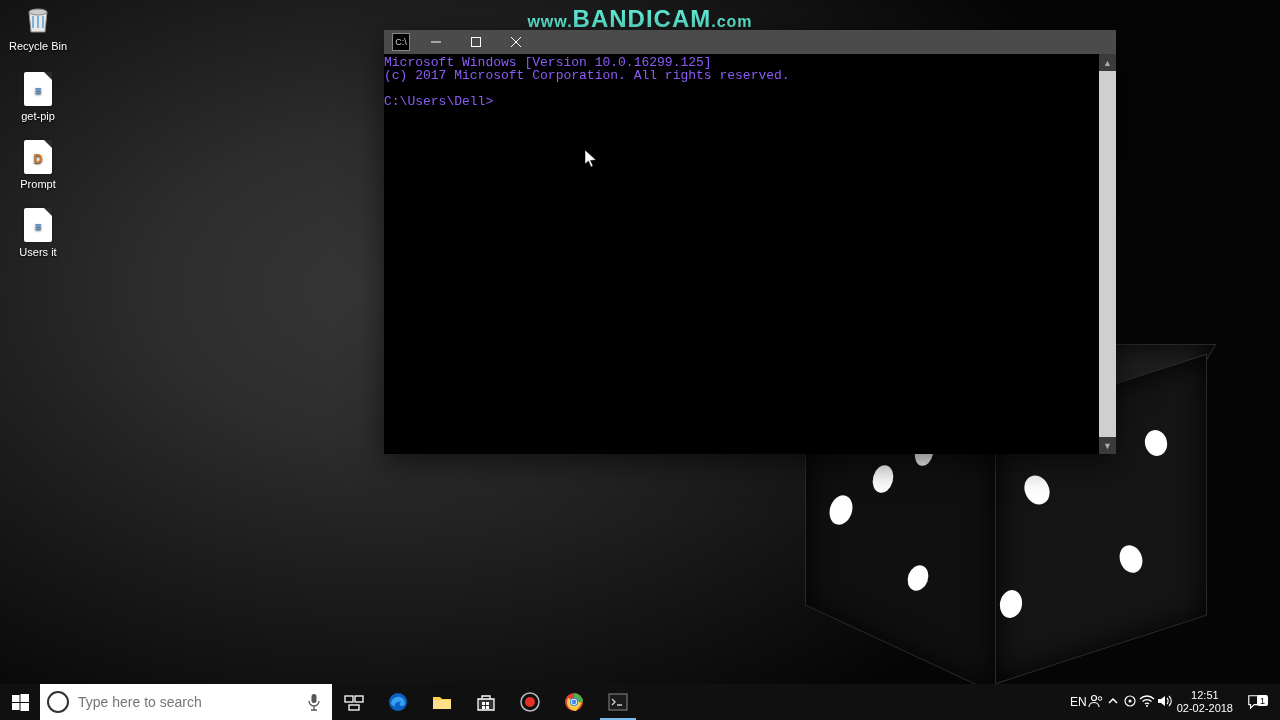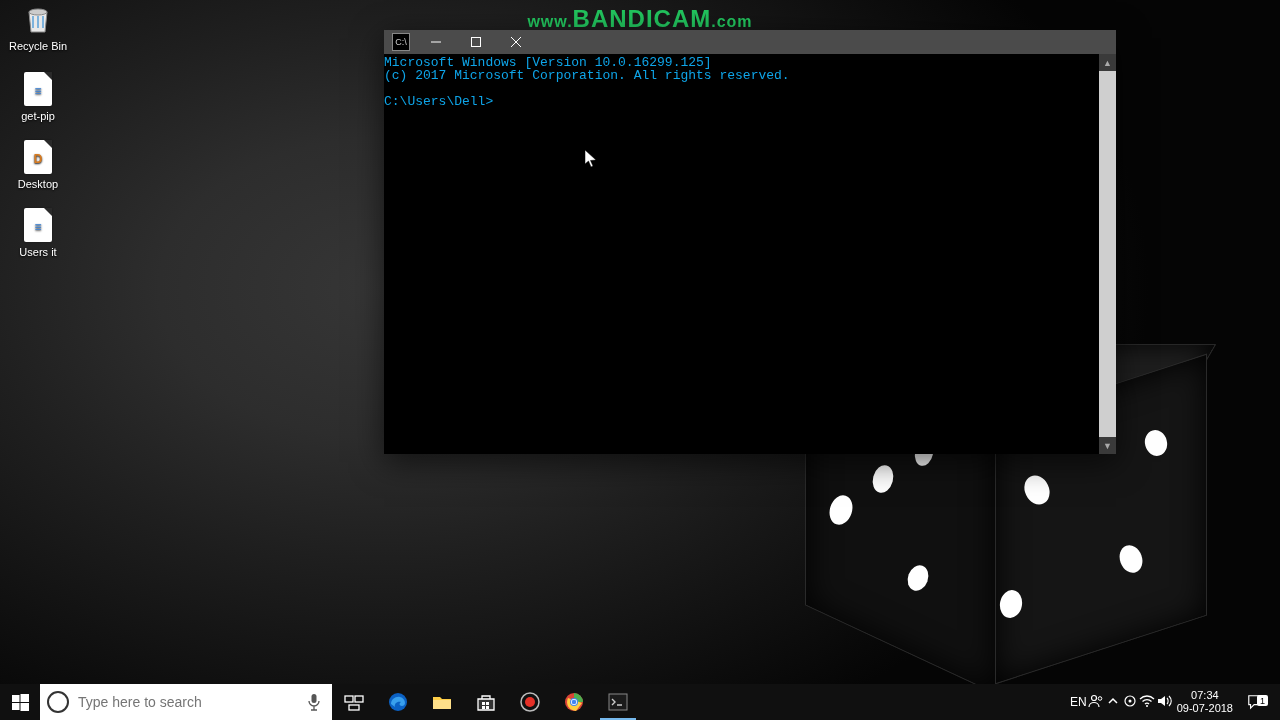--- a/index.html
+++ b/index.html
@@ -5,38 +5,38 @@
 html,body{margin:0;padding:0;width:1280px;height:720px;overflow:hidden;font-family:"Segoe UI",Tahoma,sans-serif;background:#000;user-select:none}
 
 .desktop{position:absolute;inset:0;background:radial-gradient(ellipse 900px 600px at 30% 40%,#363636 0%,#2d2d2d 25%,#1f1f1f 45%,#121212 65%,#050505 85%);}
 .cube{position:absolute;right:60px;bottom:40px;width:450px;height:380px}
 .cube .face{position:absolute;background:#161616;border:1px solid #2a2a2a;box-shadow:inset 0 0 30px #000}
 .cube .top{width:300px;height:150px;transform:skewX(-30deg) scaleY(.55);left:120px;top:10px;background:#1e1e1e}
 .cube .left{width:190px;height:260px;left:35px;top:88px;transform:skewY(25deg);background:#101010}
 .cube .right{width:210px;height:260px;left:225px;top:88px;transform:skewY(-18deg);background:#151515}
 .pip{position:absolute;background:#fff;border-radius:50%}
 
-.watermark{position:absolute;top:5px;left:0;right:0;text-align:center;color:#22c55e;font-family:Arial,sans-serif;font-weight:bold;letter-spacing:1px;font-size:22px}
+.watermark{position:absolute;top:5px;left:0;right:0;text-align:center;color:#5eead4;font-family:Arial,sans-serif;font-weight:bold;letter-spacing:1px;font-size:22px}
 .watermark .big{font-size:24px}
 .watermark .sm{font-size:16px}
 
 .di{position:absolute;left:8px;width:60px;text-align:center;color:#fff;font-size:11px;text-shadow:0 1px 2px #000;cursor:default}
 .di .ic{width:34px;height:34px;margin:0 auto 4px;position:relative}
 .recycle .ic svg{width:34px;height:34px}
 .file-ic{width:28px;height:34px;margin:0 auto 4px;background:#fff;border-radius:2px;position:relative;box-shadow:0 0 2px rgba(0,0,0,.4)}
 .file-ic::before{content:"";position:absolute;top:0;right:0;border-style:solid;border-width:0 8px 8px 0;border-color:transparent #2a2a2a transparent transparent}
 .file-ic .inner{position:absolute;inset:8px 4px 4px 4px;display:flex;align-items:center;justify-content:center;font-size:12px;font-weight:bold}
 
 .win{position:absolute;left:384px;top:30px;width:732px;height:424px;background:#000;box-shadow:0 8px 30px rgba(0,0,0,.6);display:flex;flex-direction:column}
 .titlebar{height:24px;background:#4b4b4b;display:flex;align-items:center;color:#e8e8e8;font-size:12px}
 .titlebar .ticon{width:16px;height:16px;margin:0 6px 0 8px;background:#000;border:1px solid #888;display:flex;align-items:center;justify-content:center;font-size:9px;color:#ccc}
 .titlebar .ttitle{flex:1}
 .titlebar .wbtn{width:40px;height:24px;display:flex;align-items:center;justify-content:center;color:#e8e8e8}
 .term-wrap{flex:1;display:flex;background:#000}
-.term{flex:1;padding:2px 0 0 0;color:#0ea5e9;font-family:Consolas,"Courier New",monospace;font-size:13px;line-height:13px;white-space:pre}
+.term{flex:1;padding:2px 0 0 0;color:#8b5cf6;font-family:Consolas,"Courier New",monospace;font-size:13px;line-height:13px;white-space:pre}
 .vscroll{width:17px;background:#2b2b2b;display:flex;flex-direction:column}
 .vscroll .arr{height:17px;background:#3a3a3a;display:flex;align-items:center;justify-content:center;color:#aaa;font-size:9px}
 .vscroll .track{flex:1;background:#dcdcdc;position:relative}
 .vscroll .thumb{position:absolute;inset:0;background:#cfcfcf}
 .cursorptr{position:absolute;width:12px;height:18px;pointer-events:none}
 
 .taskbar{position:absolute;left:0;right:0;bottom:0;height:36px;background:#101010;display:flex;align-items:stretch;color:#fff}
 .tb-btn{display:flex;align-items:center;justify-content:center;width:44px}
 .start{width:40px}
 .search{width:292px;background:#ffffff;color:#666;display:flex;align-items:center}
@@ -92,21 +92,21 @@
     <div class="di " style="top: 72px;">
       <div class="file-ic">
         <div class="inner" style="color:#2f7bd4">≡</div>
       </div>
       <div>get-pip</div>
     </div>
     <div class="di " style="top: 140px;">
       <div class="file-ic">
         <div class="inner" style="color:#d97b1f">D</div>
       </div>
-      <div>Desktop</div>
+      <div>Prompt</div>
     </div>
     <div class="di " style="top: 208px;">
       <div class="file-ic">
         <div class="inner" style="color:#2f7bd4">≡</div>
       </div>
       <div>Users it</div>
     </div>
   </div>
 
 <div class="win">
@@ -242,22 +242,22 @@
         </svg></span>
     <span><svg viewBox="0 0 16 16">
           <path d="M1 6c4-4 10-4 14 0M3.5 8.5c2.5-2.5 6.5-2.5 9 0M6 11c1-1 3-1 4 0" stroke="#fff" stroke-width="1.3" fill="none"></path>
           <circle cx="8" cy="13" r="1" fill="#fff"></circle>
         </svg></span>
     <span><svg viewBox="0 0 16 16">
           <path d="M2 6v4h3l4 3V3L5 6z" fill="#fff"></path>
           <path d="M11 5c1.5 1.5 1.5 4.5 0 6M13 3c3 3 3 7 0 10" stroke="#fff" stroke-width="1.1" fill="none"></path>
         </svg></span>
     <div class="clock">
-      <div>07:34</div>
-      <div>09-07-2018</div>
+      <div>12:51</div>
+      <div>02-02-2018</div>
     </div>
     <div class="notif">
       <svg viewBox="0 0 18 18" width="18" height="18">
           <path d="M2 2h14v10H8l-4 4v-4H2z" fill="none" stroke="#fff" stroke-width="1.3"></path>
         </svg>
       <div class="badge">1</div>
     </div>
   </div>
 </div>
 

